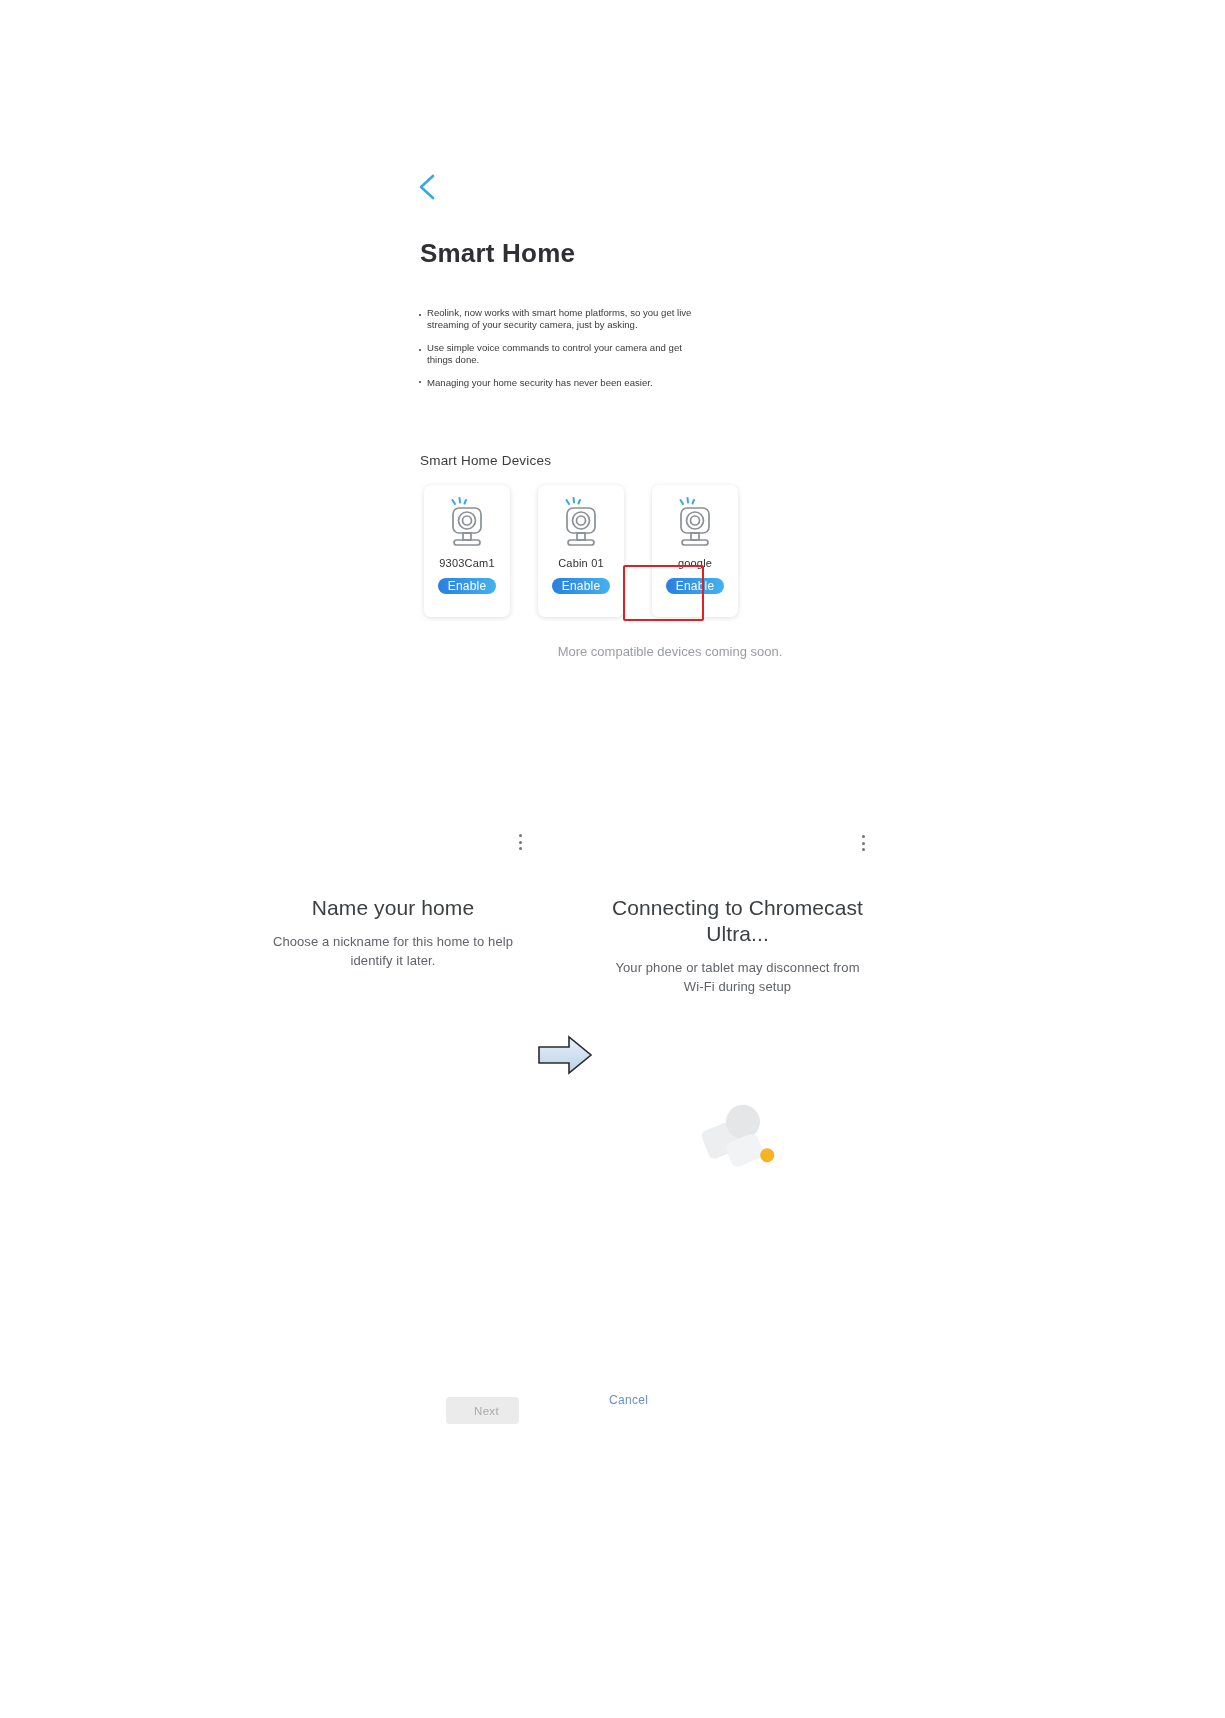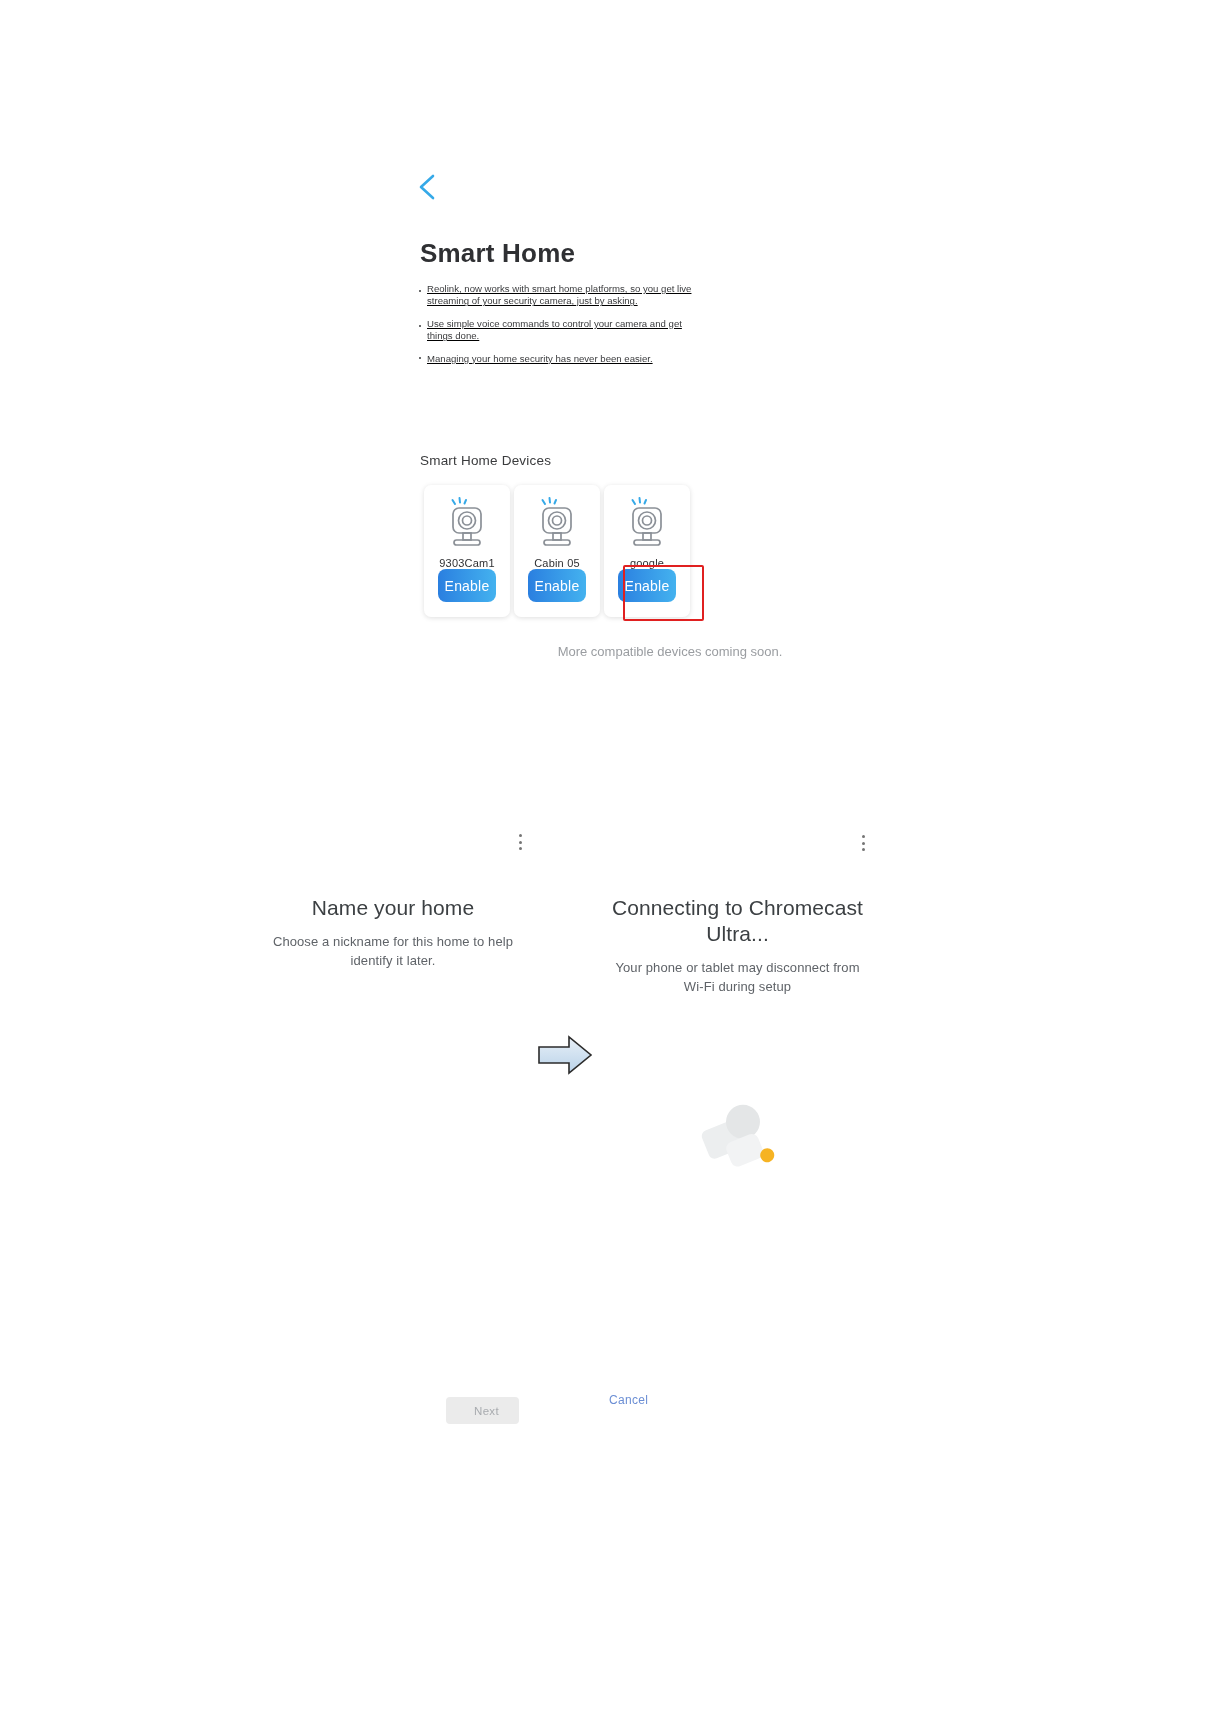--- a/index.html
+++ b/index.html
@@ -22,21 +22,21 @@
     cursor: pointer;
   }
   .back-btn svg { display: block; }
 
   .sh-title {
     position: absolute; left: 420px; top: 238px;
     font-size: 26px; font-weight: 700; color: #2f3033;
     letter-spacing: .2px;
   }
 
-  .bullets { position: absolute; left: 418px; top: 283px; width: 288px; text-decoration: underline; }
+  .bullets { position: absolute; left: 418px; top: 307px; width: 288px; }
   .bullet {
     position: relative;
     padding-left: 9px;
     font-size: 9.6px; line-height: 12.4px;
     color: #3a3b3d;
     margin-bottom: 10px;
   }
   .bullet:last-child { margin-bottom: 16px; }
   .bullet .dot {
     position: absolute; left: 1px; top: 7px;
@@ -45,43 +45,43 @@
   }
   .bullet.inline .dot { top: 4px; }
 
   .devices-label {
     position: absolute; left: 420px; top: 453px;
     font-size: 13.5px; color: #3a3b3d; letter-spacing: .2px;
   }
 
   .cards {
     position: absolute; left: 424px; top: 485px;
-    display: flex; gap: 4px;
+    display: flex; gap: 28px;
   }
   .card {
     width: 86px; height: 132px;
     background: #ffffff;
     border-radius: 7px;
     box-shadow: 0 1px 5px rgba(0,0,0,.13);
     display: flex; flex-direction: column; align-items: center;
     padding-top: 12px;
     position: relative;
   }
   .cam-icon { width: 50px; height: 56px; }
   .card-name {
     margin-top: 4px;
     font-size: 11px; color: #2f3033; letter-spacing: .2px;
     white-space: nowrap;
   }
   .enable-btn {
-    margin-top: 0;
-    width: 58px; height: 33px;
+    margin-top: 9px;
+    width: 58px; height: 16px;
     border-radius: 8px;
     background: linear-gradient(90deg,#2a7fe0 0%,#44b2ef 100%);
-    color: #ffffff; font-size: 14px;
+    color: #ffffff; font-size: 12px;
     display: flex; align-items: center; justify-content: center;
     border: none; cursor: pointer; letter-spacing: .2px;
     font-family: "Liberation Sans", sans-serif;
   }
   .highlight-box {
     position: absolute;
     left: 623px; top: 565px;
     width: 81px; height: 56px;
     border: 2px solid #e02020;
     border-radius: 2px;
@@ -223,21 +223,21 @@
               <line x1="18" y1="5.5" x2="17.5" y2="1"></line>
               <line x1="22.5" y1="6.5" x2="24" y2="3"></line>
             </g>
             <rect x="11" y="11" width="28" height="25" rx="6" fill="none" stroke="#8b9097" stroke-width="1.7"></rect>
             <circle cx="25" cy="23.5" r="8.5" fill="none" stroke="#8b9097" stroke-width="1.7"></circle>
             <circle cx="25" cy="23.5" r="4.5" fill="none" stroke="#8b9097" stroke-width="1.7"></circle>
             <rect x="21" y="36" width="8" height="7" fill="none" stroke="#8b9097" stroke-width="1.7"></rect>
             <rect x="12" y="43" width="26" height="5" rx="2.5" fill="none" stroke="#8b9097" stroke-width="1.7"></rect>
           </svg>
         </span>
-        <div class="card-name">Cabin 05</div>
+        <div class="card-name">Cabin 01</div>
         <button class="enable-btn">Enable</button>
       </div>
 
       <div class="card">
         <span class="cam-icon">
           <svg width="50" height="56" viewBox="0 0 50 56">
             <g fill="none" stroke="#35a9e8" stroke-width="2" stroke-linecap="round">
               <line x1="13" y1="7" x2="10.5" y2="3"></line>
               <line x1="18" y1="5.5" x2="17.5" y2="1"></line>
               <line x1="22.5" y1="6.5" x2="24" y2="3"></line>

